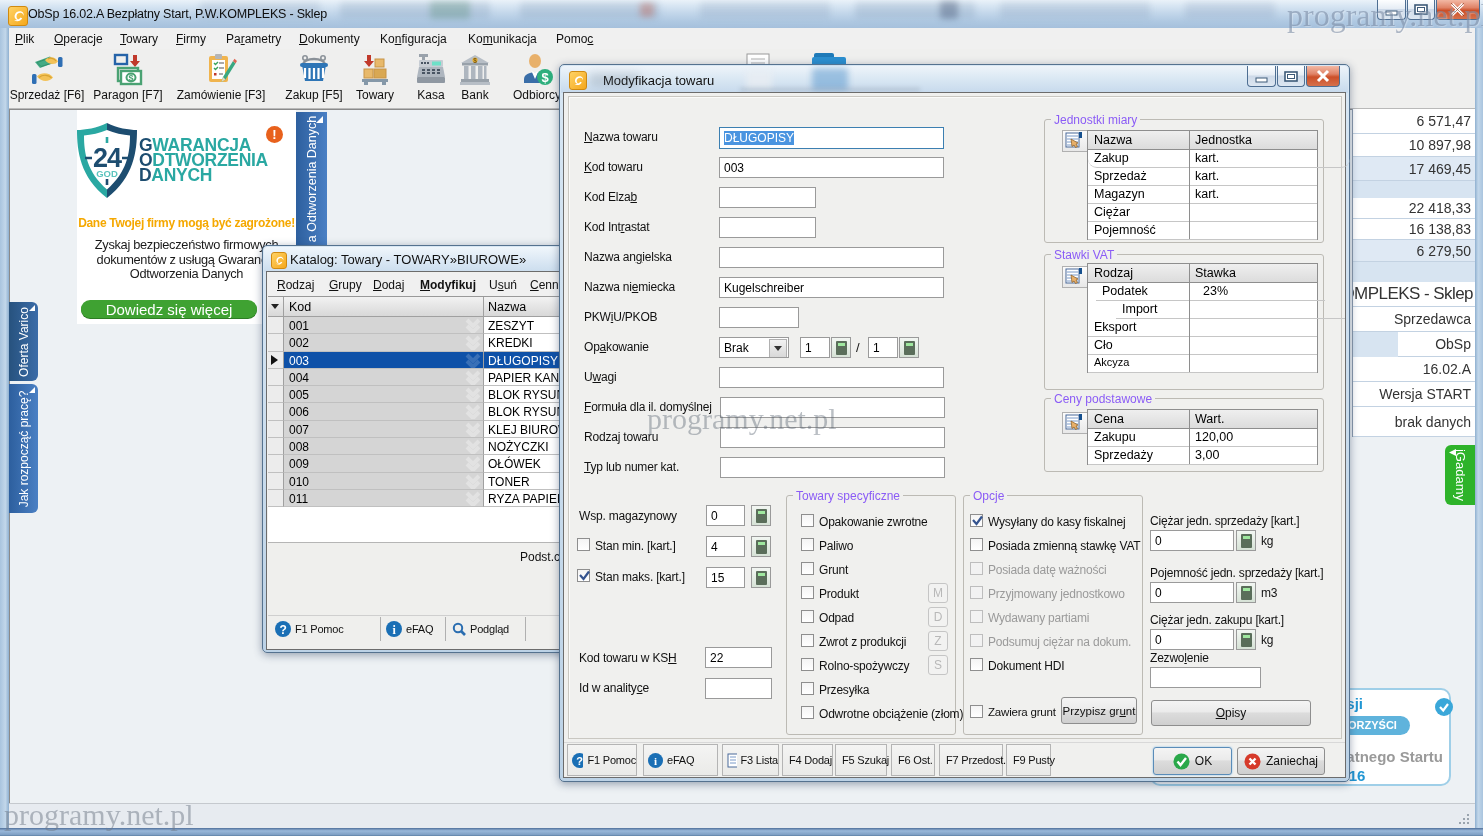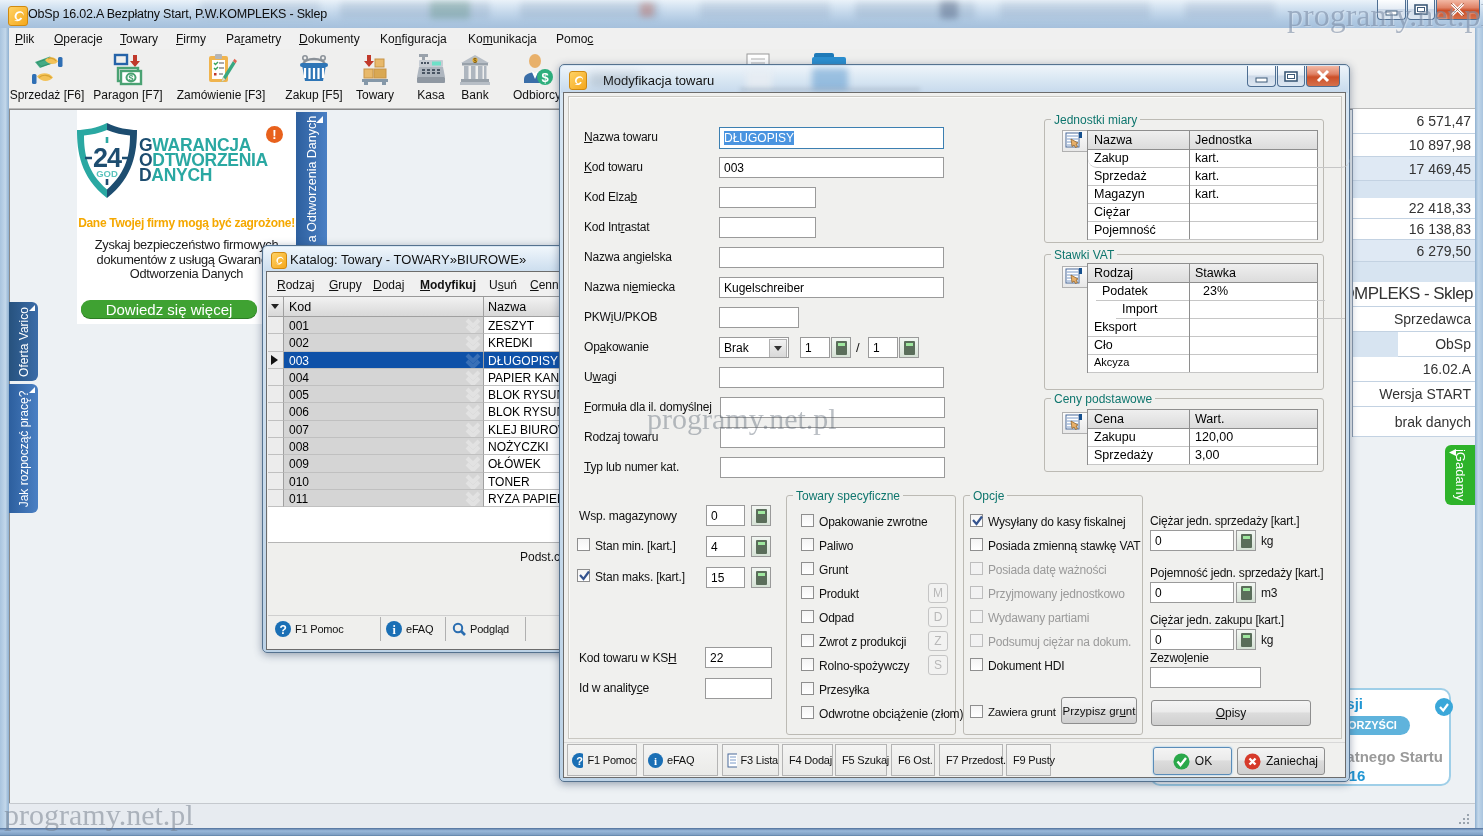--- a/index.html
+++ b/index.html
@@ -36,21 +36,21 @@
 .rrow.gap{background:#d7e4f1;border-bottom:none;}
 
 .awin{position:absolute;border-radius:5px;box-shadow:0 2px 8px rgba(40,60,90,.45);background:linear-gradient(#d8e7f4,#bcd2e6);border:1px solid #55728f;}
 .awin .inner{position:absolute;background:#f0f0ee;border:1px solid #6c6c6c;}
 .awtitle{position:absolute;font-size:13px;color:#111;white-space:nowrap;}
 
 .lbl{position:absolute;font-size:12px;color:#111;white-space:nowrap;letter-spacing:-0.2px;}
 .inp{position:absolute;box-sizing:border-box;background:#fff;border:1px solid #9a9a9a;font-family:"Liberation Sans",sans-serif;font-size:12px;color:#000;padding:3px 0 0 4px;overflow:hidden;white-space:nowrap;}
 .inp.focus{border:1px solid #3c7fb1;}
 .gb{position:absolute;box-sizing:border-box;border:1px solid #bcbab4;border-radius:3px;}
-.gb .leg{position:absolute;top:-7px;left:6px;background:#f0f0ee;padding:0 3px;font-size:12px;color:#0f766e;white-space:nowrap;}
+.gb .leg{position:absolute;top:-7px;left:6px;background:#f0f0ee;padding:0 3px;font-size:12px;color:#8b5cf6;white-space:nowrap;}
 .cb{position:absolute;width:13px;height:13px;box-sizing:border-box;background:linear-gradient(#f4f4f4,#fff);border:1px solid #8e8e8e;}
 .cb.dis{background:#f2f2f2;border-color:#bdbdbd;}
 .cb svg{position:absolute;left:-1px;top:-2px;}
 .btn{position:absolute;box-sizing:border-box;border:1px solid #8e8e8e;border-radius:3px;background:linear-gradient(#f4f4f4 0%,#ebebeb 45%,#dcdcdc 50%,#cfcfcf 100%);font-size:12px;color:#111;display:flex;align-items:center;justify-content:center;}
 .calc{position:absolute;box-sizing:border-box;width:20px;height:21px;border:1px solid #9a9a9a;background:linear-gradient(#f2f6f2,#d6e2d6);}
 .calc:before{content:"";position:absolute;left:4px;top:3px;width:11px;height:14px;background:#5a6e5a;border-radius:1px;}
 .calc:after{content:"";position:absolute;left:6px;top:5px;width:7px;height:3px;background:#9fe89f;}
 
 .sbtn{position:absolute;box-sizing:border-box;border:1px solid #b4b4b4;background:linear-gradient(#f4f4f3,#eaeae8);font-size:11px;color:#111;display:flex;align-items:center;white-space:nowrap;letter-spacing:-0.2px;}
 

